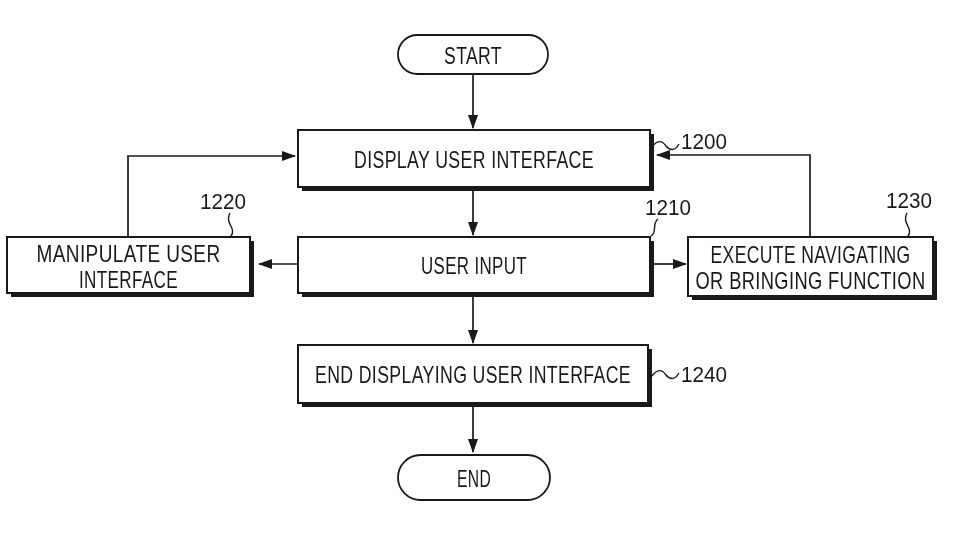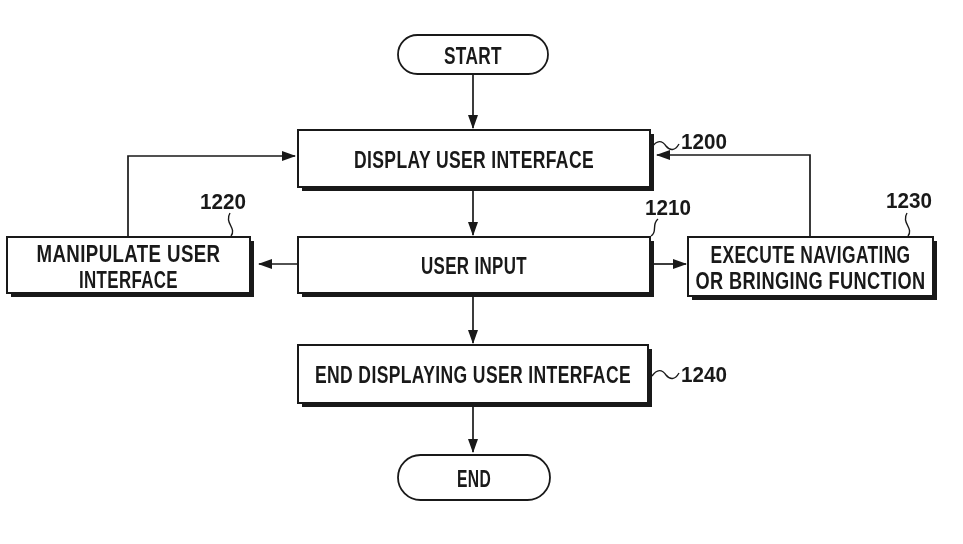--- a/index.html
+++ b/index.html
@@ -1,17 +1,17 @@
 <!DOCTYPE html>
 <html style="--line: #191919; --bg: #ffffff;"><head>
 <meta charset="utf-8">
 <style>
   :root { --line:#191919; --bg:#ffffff; }
   html,body { margin:0; padding:0; background:var(--bg); }
-  .stage { width:963px; height:544px; position:relative; background:var(--bg); overflow:hidden;font-weight:bold; }
+  .stage { width:963px; height:544px; position:relative; background:var(--bg); overflow:hidden; }
   svg { display:block; width:100%; height:100%; }
   .flow  { stroke:var(--line); stroke-width:1.7; fill:none; }
   .squig { stroke:var(--line); stroke-width:1.4; fill:none; }
   .box   { fill:#ffffff; stroke:var(--line); stroke-width:2; }
   .shadow{ fill:var(--line); stroke:none; }
   .term  { fill:#ffffff; stroke:var(--line); stroke-width:1.8; }
   text   { font-family:"Liberation Sans", sans-serif; fill:var(--line); }
   .lbl { font-size:24px; letter-spacing:0.5px; }
   .ref { font-size:22px; }
   .arrowhead { fill:var(--line); }

